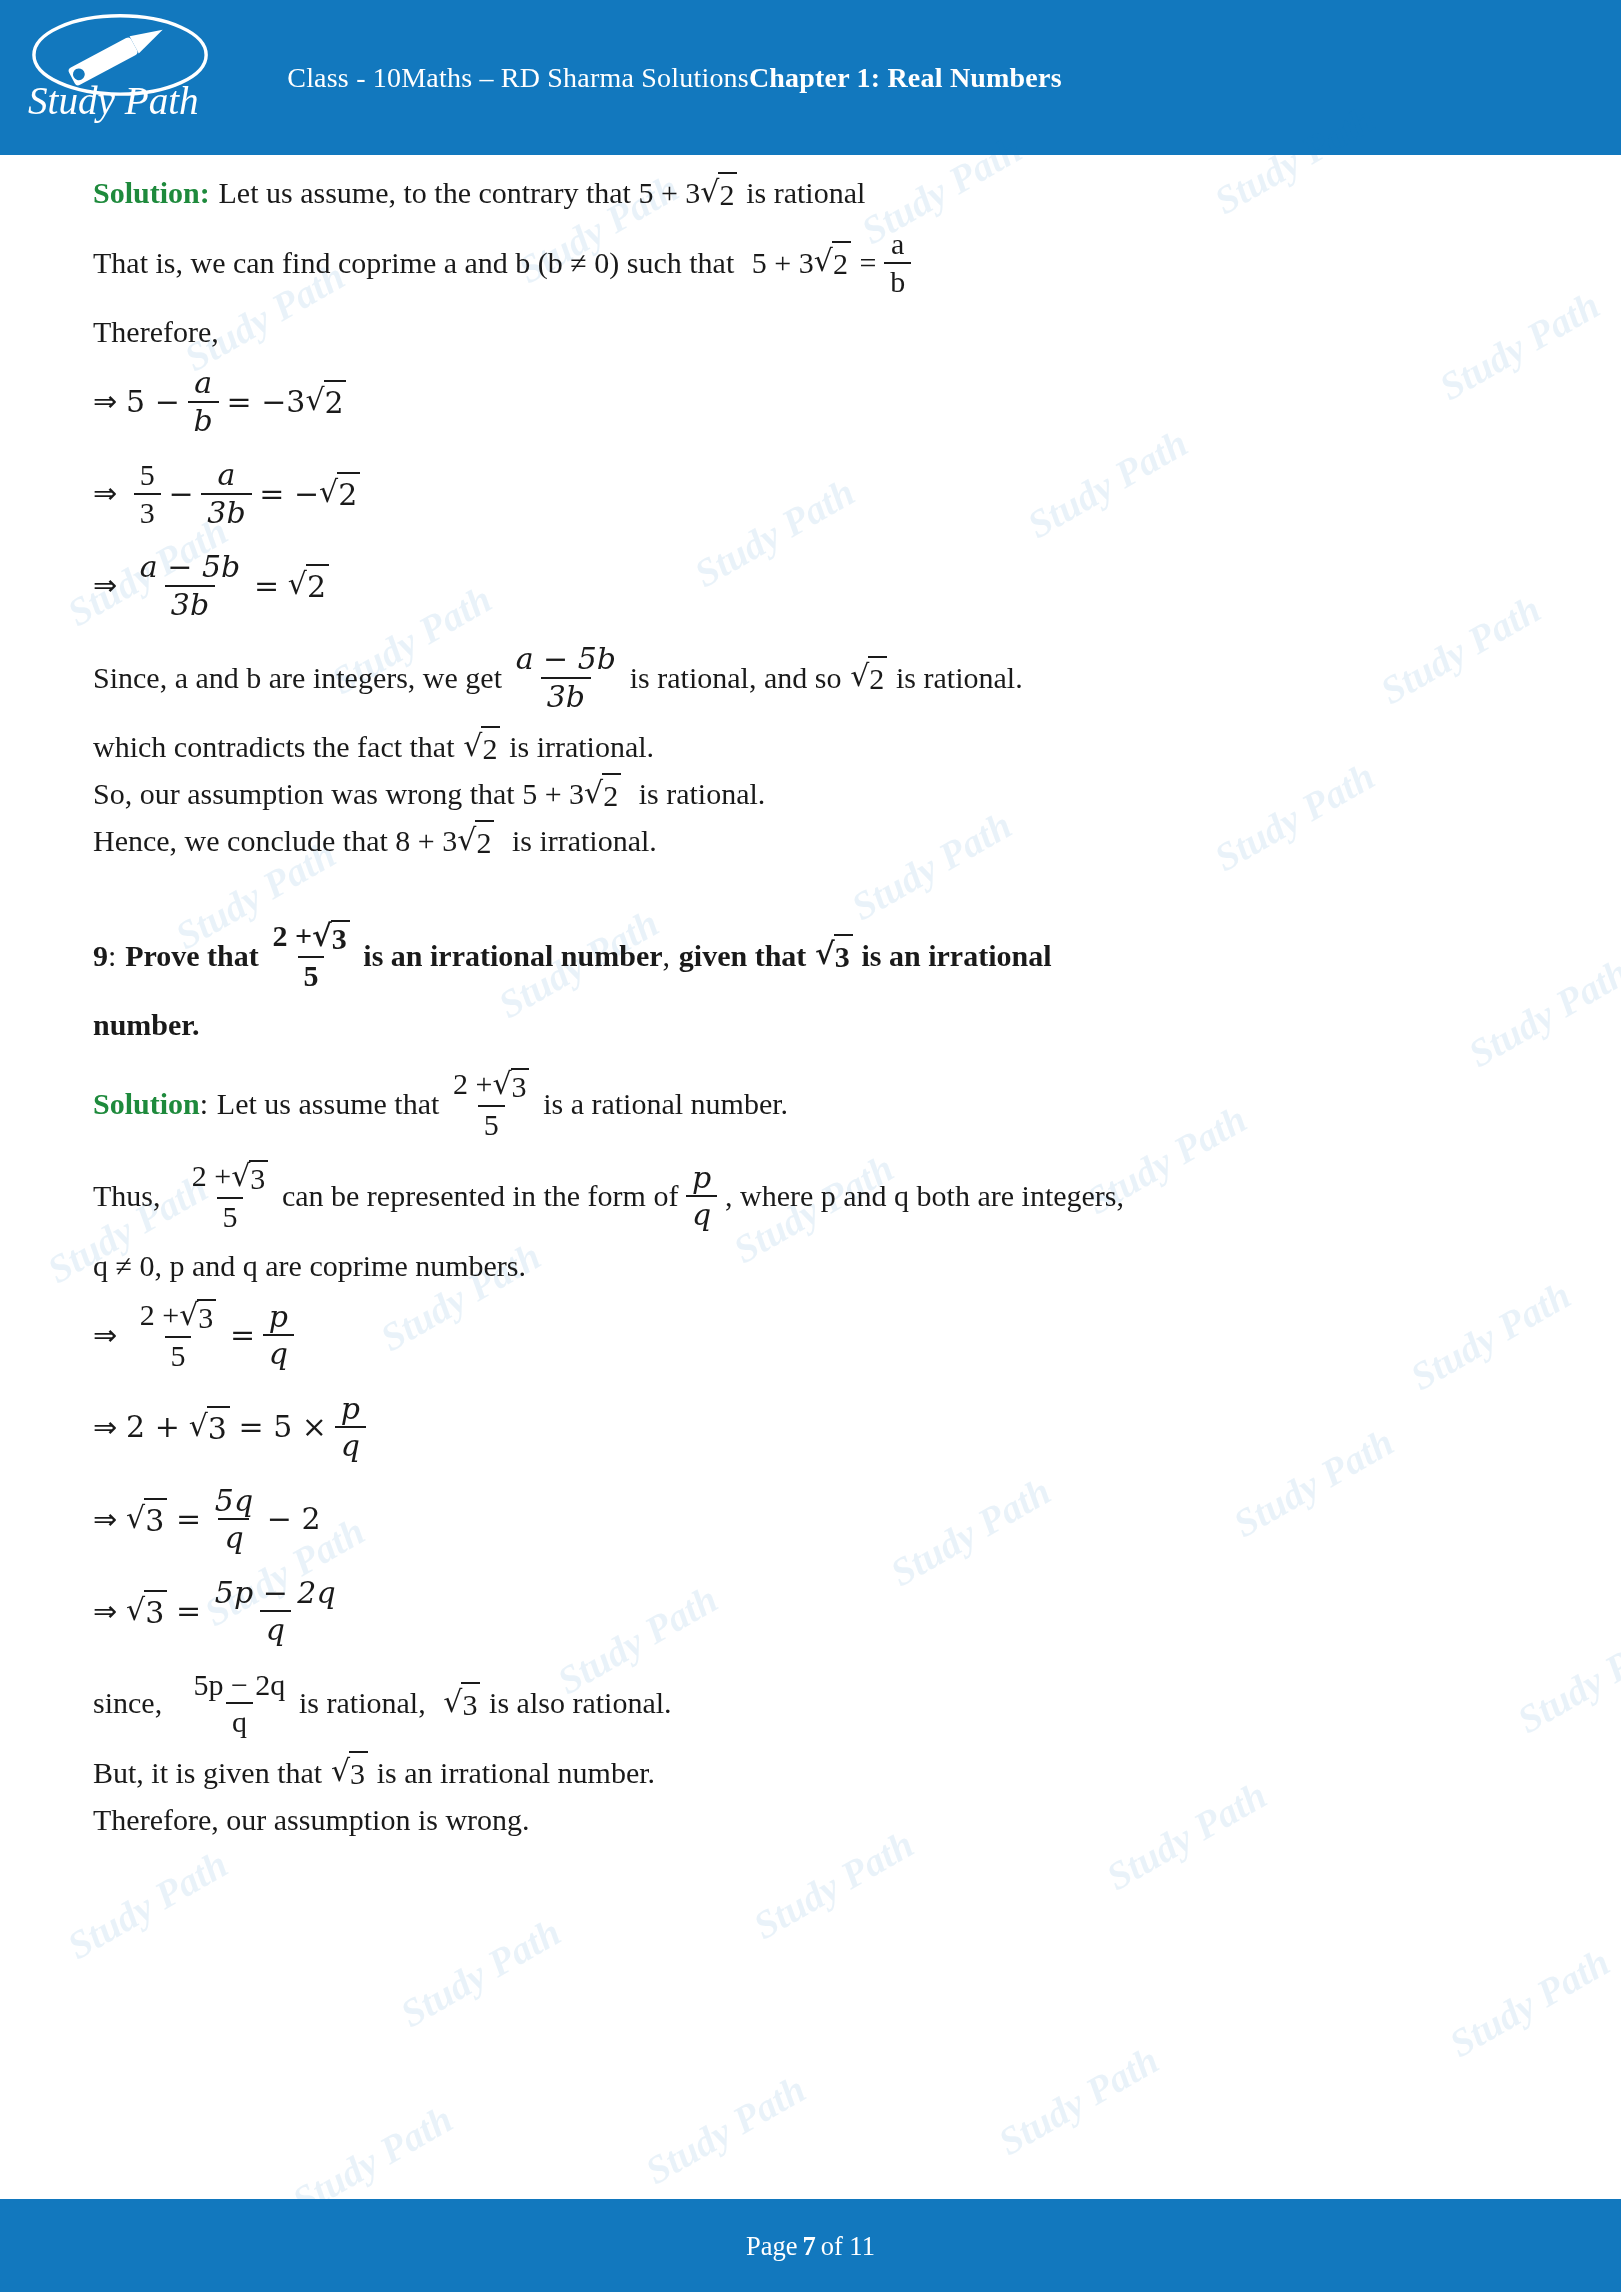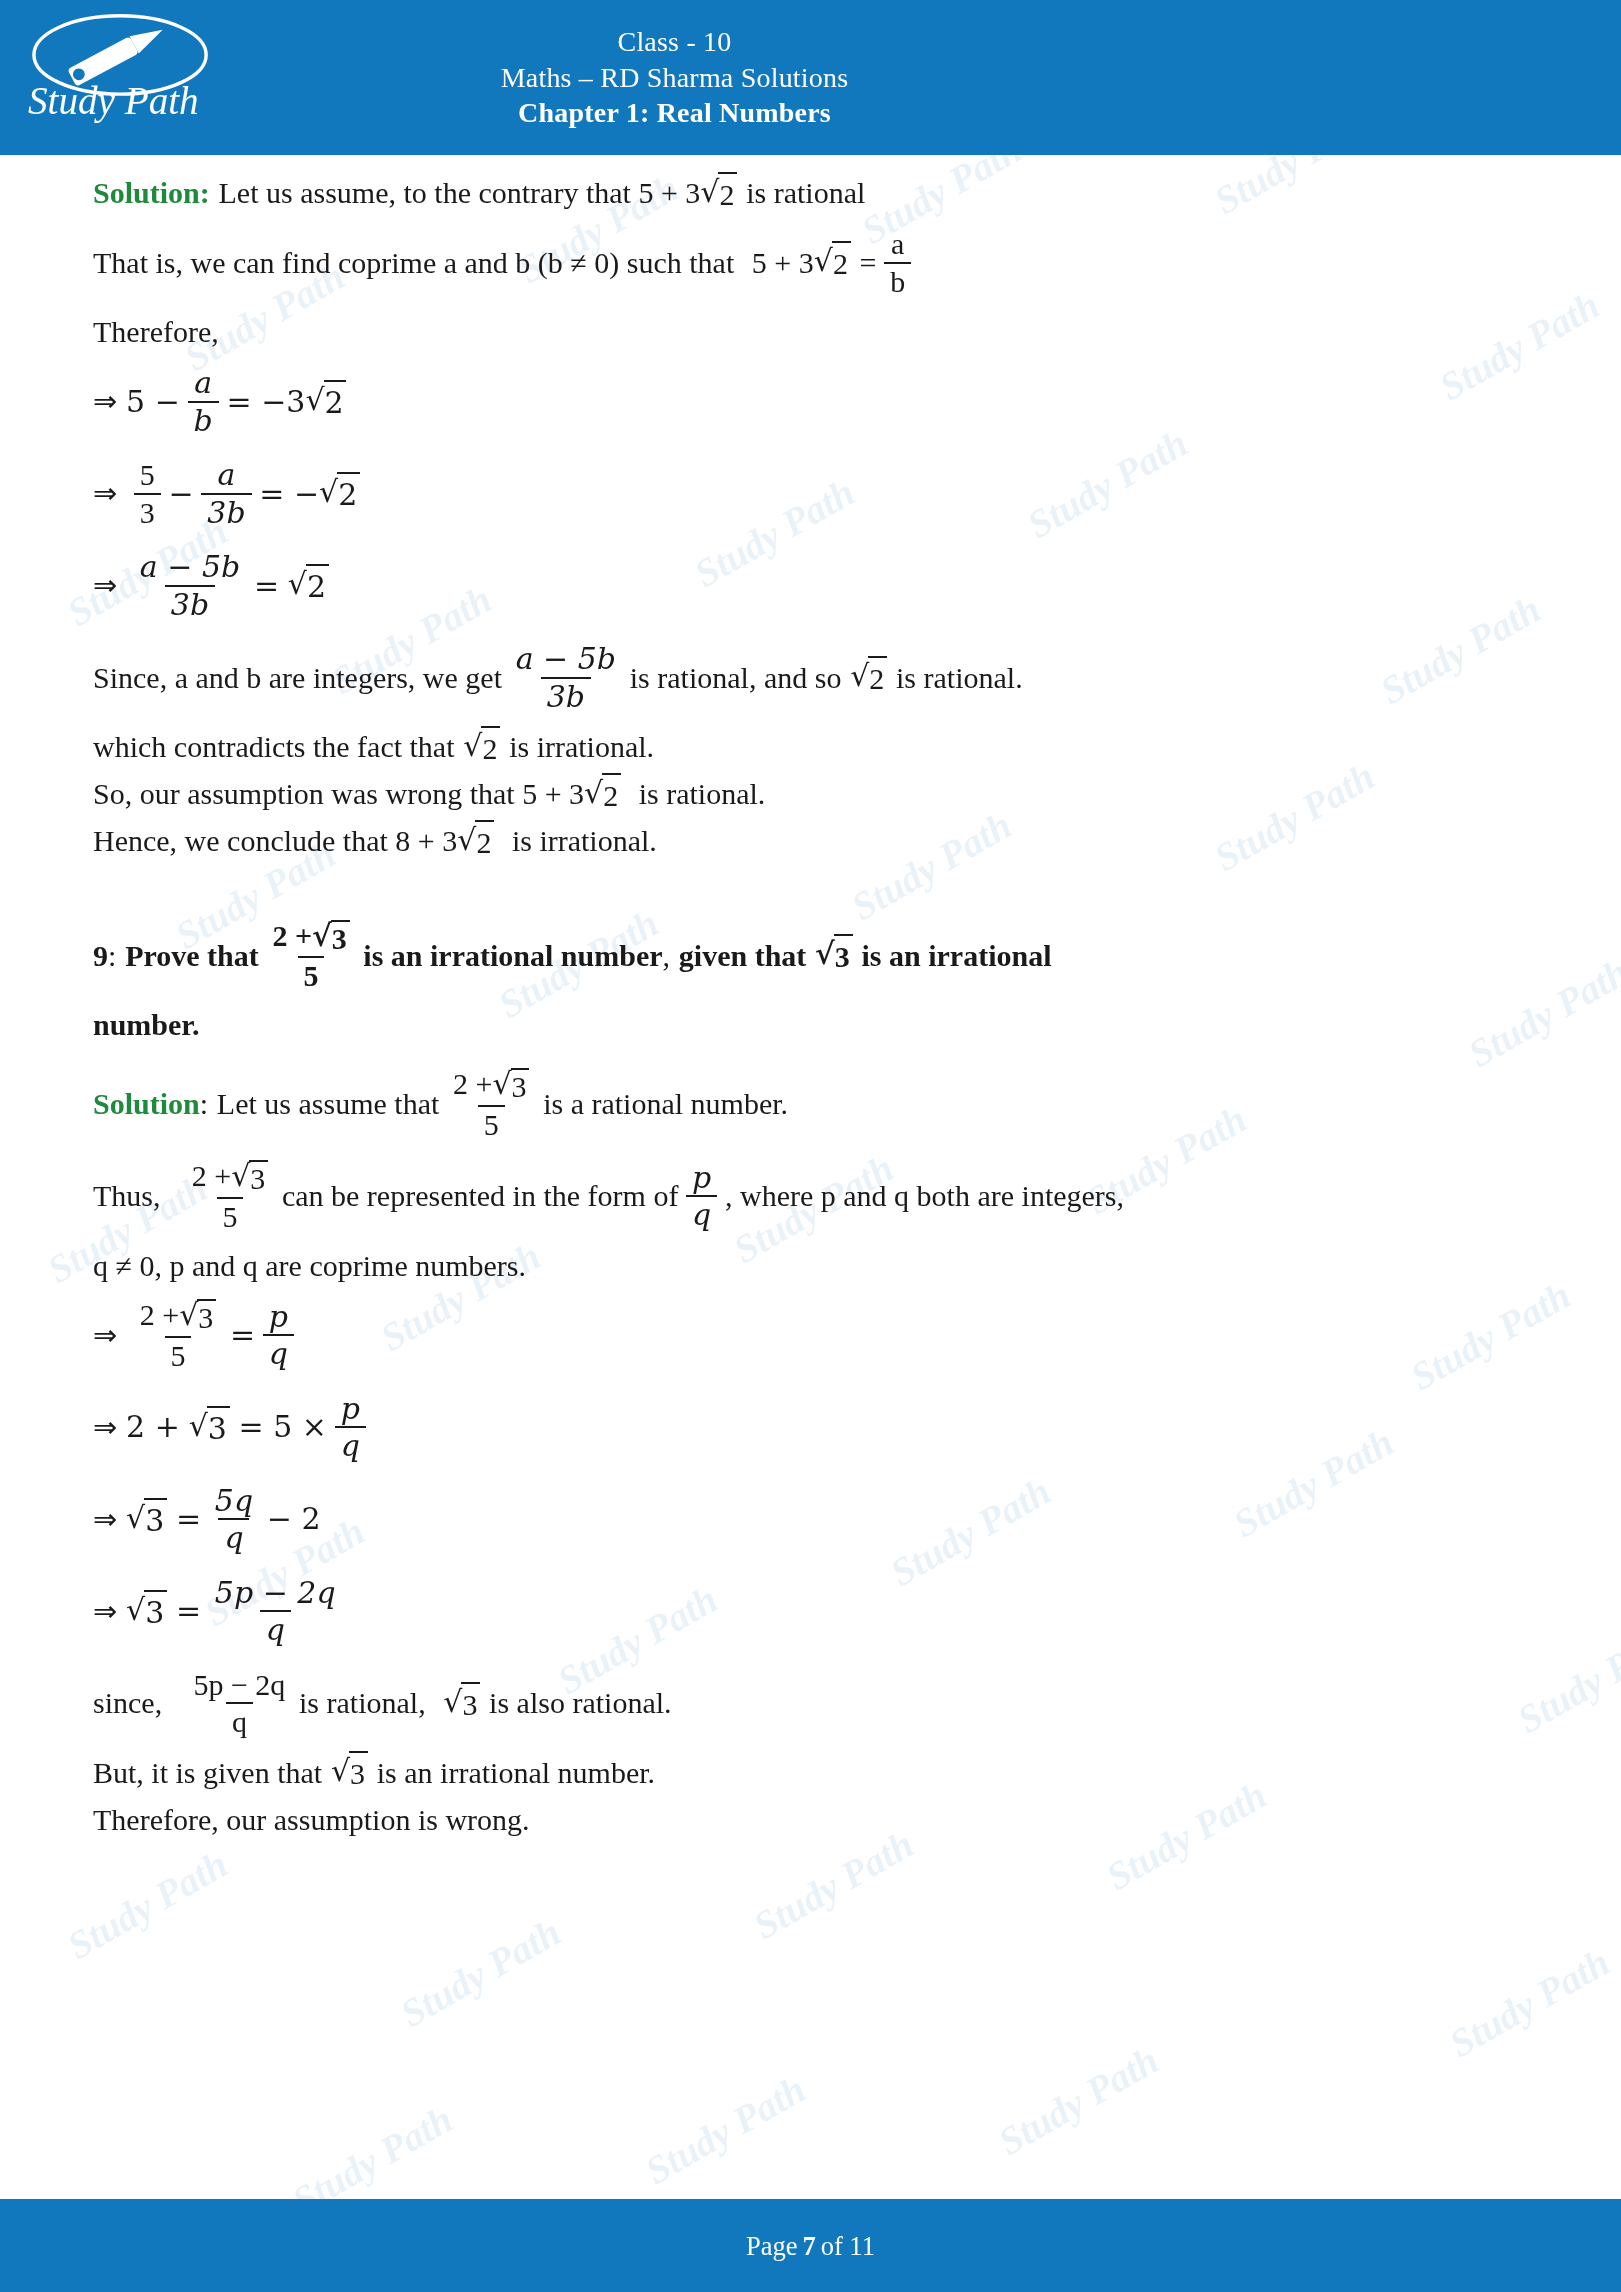--- a/index.html
+++ b/index.html
@@ -18,21 +18,21 @@
     position:absolute; left:0; top:0; width:1621px; height:155px;
     background:#1278be;
     color:#ffffff;
   }
   .logo{
     position:absolute; left:21.6px; top:7.8px; width:245px; height:137px;
   }
   .logo svg{ display:block; }
   .header-titles{
     position:absolute; left:0; top:0; width:1349px; height:155px;
-    display:flex; flex-direction:column; align-items:center; justify-content:center;
+    display:flex; flex-direction:row; align-items:center; justify-content:center;
     line-height:1.28;
   }
   .header-titles div{
     font-family:"Liberation Serif", serif;
     font-size:28px;
     letter-spacing:0.2px;
     white-space:nowrap;
   }
   .ht-1{ font-weight:400; }
   .ht-2{ font-weight:400; }

